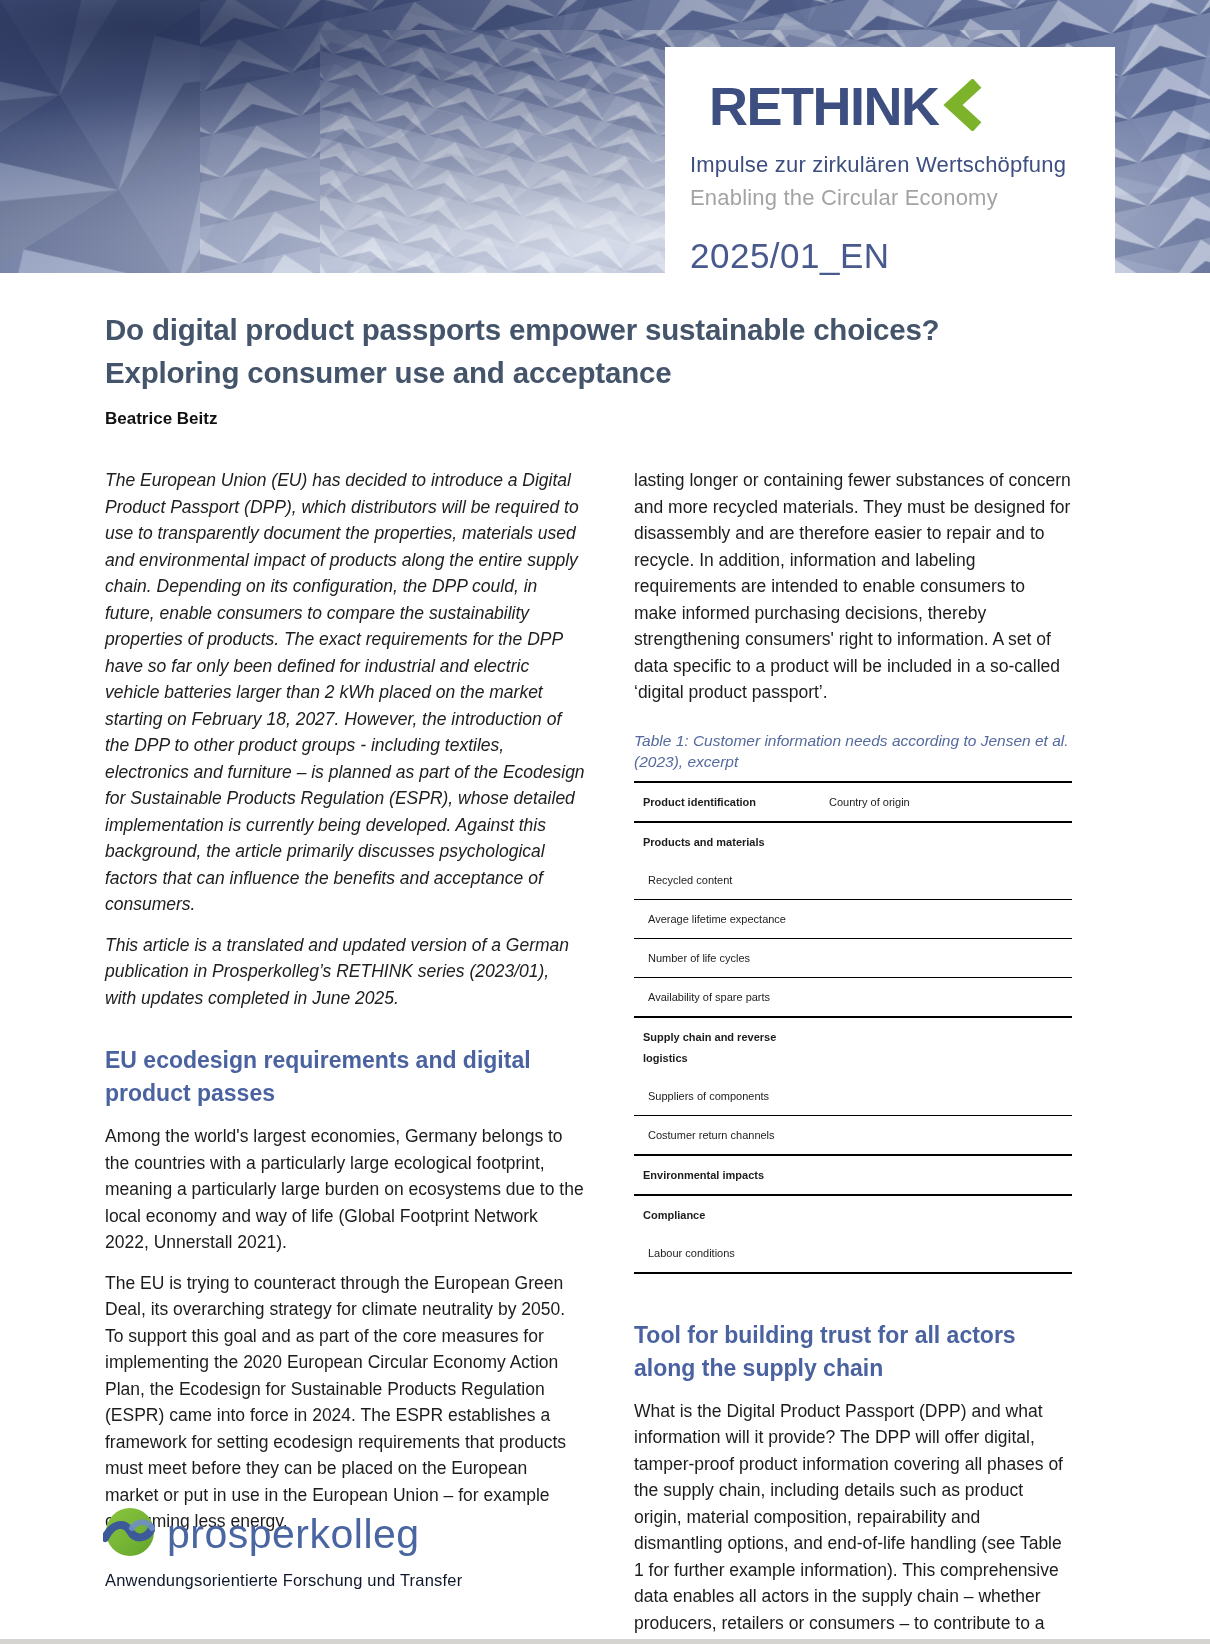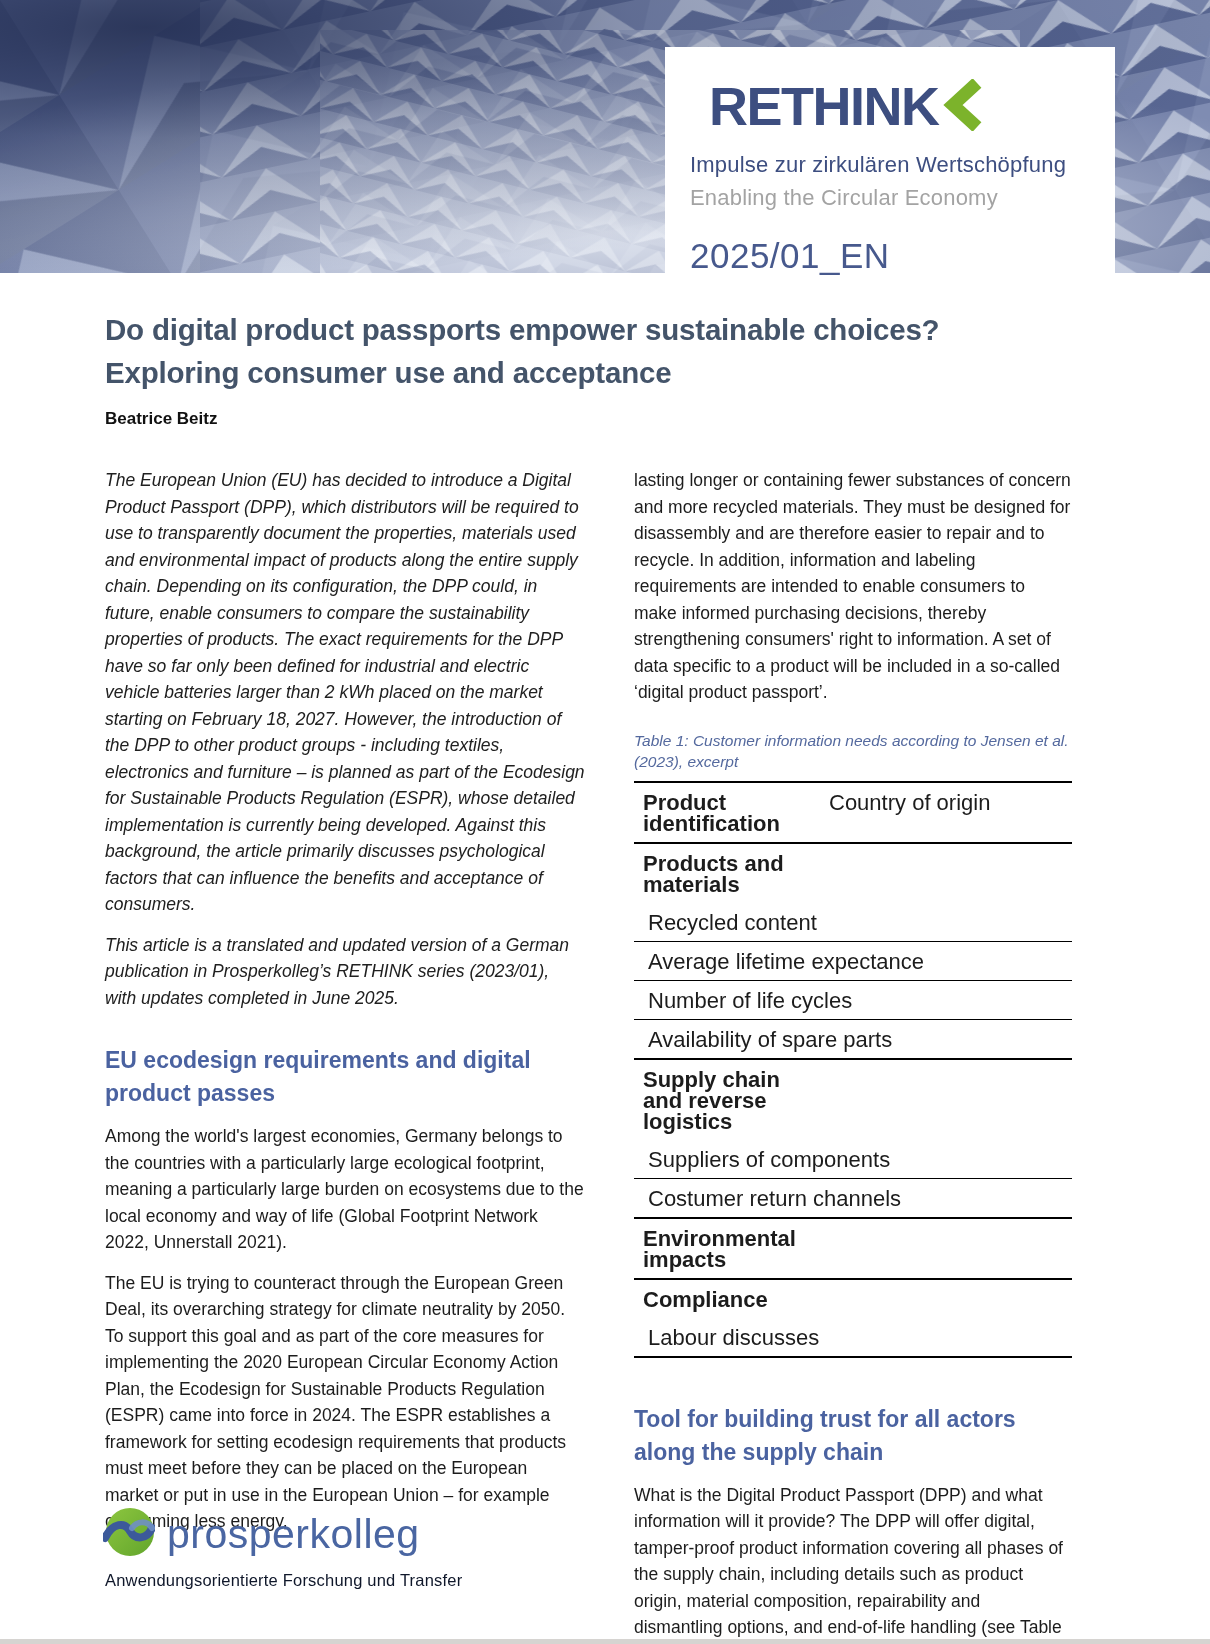--- a/index.html
+++ b/index.html
@@ -29,21 +29,21 @@
   .col-right{width:438px;margin-left:49px;}
 
   p{margin:0 0 14px 0;font-size:17.5px;line-height:26.5px;color:#1c1c1c;}
   .abstract p{font-style:italic;color:#202020;}
 
   h2{margin:33px 0 13px 0;font-size:23px;line-height:33px;font-weight:700;color:#4a62a0;}
   .col-right h2{margin-top:45px;}
 
   .table-caption{margin:24px 0 9px 0;font-size:15.5px;line-height:21px;font-style:italic;color:#54699e;}
 
-  .info-table{border-top:2px solid #000;border-bottom:2px solid #000;font-size:22px;line-height:21px;}
+  .info-table{border-top:2px solid #000;border-bottom:2px solid #000;font-size:11px;line-height:21px;}
   .t-group{display:flex;}
   .t-group + .t-group{border-top:2px solid #000;flex-direction:column;}
   .t-cat{width:181px;box-sizing:border-box;font-weight:700;padding:9px 10px 8px 9px;}
   .t-items{flex:1;}
   .t-item{padding:9px 4px 8px 14px;}
   .t-item + .t-item{border-top:1.5px solid #000;}
 
   
   .footer{position:absolute;left:103px;top:1506px;}
   .footer-row{display:flex;align-items:center;}
@@ -157,21 +157,21 @@
               <div class="t-item">Suppliers of components</div>
               <div class="t-item">Costumer return channels</div>
             </div>
           </div>
           <div class="t-group">
             <div class="t-cat">Environmental impacts</div>
           </div>
           <div class="t-group">
             <div class="t-cat">Compliance</div>
             <div class="t-items">
-              <div class="t-item">Labour discusses</div>
+              <div class="t-item">Labour conditions</div>
             </div>
           </div>
         </div>
 
         <h2>Tool for building trust for all actors along the supply chain</h2>
         <p>What is the Digital Product Passport (DPP) and what information will it provide? The DPP will offer digital, tamper-proof product information covering all phases of the supply chain, including details such as product origin, material composition, repairability and dismantling options, and end-of-life handling (see Table 1 for further example information). This comprehensive data enables all actors in the supply chain – whether producers, retailers or consumers – to contribute to a circular economy in line with their respective role. In particular, with</p>
       </div>
 
     </div>
   </div>

